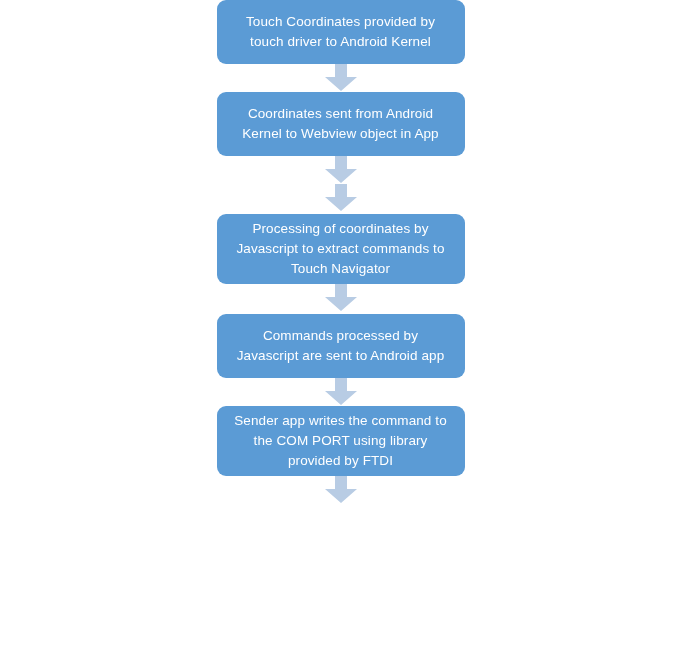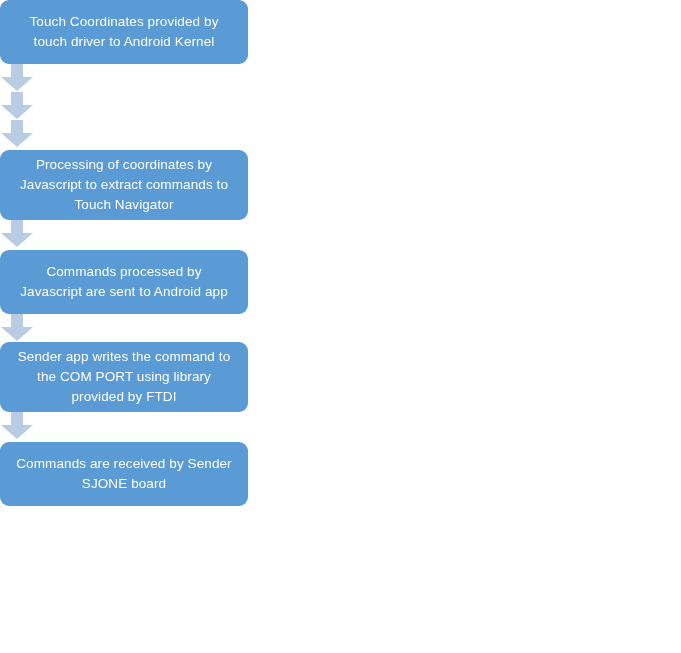--- a/index.html
+++ b/index.html
@@ -12,20 +12,21 @@
     background: #ffffff;
     font-family: "Liberation Sans", sans-serif;
     overflow: hidden;
   }
   #flowchart {
     position: relative;
     width: 681px;
     height: 534px;
     display: flex;
     flex-direction: column;
+    align-items: center;
   }
   .flow-step {
     width: 248px;
     box-sizing: border-box;
     background: #5b9bd5;
     border-radius: 9px;
     color: #ffffff;
     text-align: center;
     font-size: 13.5px;
     line-height: 20px;
@@ -57,20 +58,23 @@
   <div class="flow-step h2">
     <span class="flow-step-text">Touch Coordinates provided by touch driver to Android Kernel</span>
   </div>
 
   <div class="gap-a">
     <svg class="flow-arrow" viewBox="0 0 34 28" aria-hidden="true">
       <polygon points="11,0 23,0 23,13 33,13 17,27 1,13 11,13" fill="#b8cce4"></polygon>
     </svg>
   </div>
 
+  <div class="flow-step h2">
+    <span class="flow-step-text">Coordinates sent from Android Kernel to Webview object in App</span>
+  </div>
 
   <div class="gap-a">
     <svg class="flow-arrow" viewBox="0 0 34 28" aria-hidden="true">
       <polygon points="11,0 23,0 23,13 33,13 17,27 1,13 11,13" fill="#b8cce4"></polygon>
     </svg>
   </div>
 
 
   <div class="gap-b">
     <svg class="flow-arrow" viewBox="0 0 34 28" aria-hidden="true">
@@ -101,17 +105,14 @@
   <div class="flow-step h3">
     <span class="flow-step-text">Sender app writes the command to the COM  PORT using library provided by FTDI</span>
   </div>
 
   <div class="gap-b">
     <svg class="flow-arrow" viewBox="0 0 34 28" aria-hidden="true">
       <polygon points="11,0 23,0 23,13 33,13 17,27 1,13 11,13" fill="#b8cce4"></polygon>
     </svg>
   </div>
 
-  <div class="flow-step h2">
-    <span class="flow-step-text">Commands are received by Sender SJONE board</span>
-  </div>
 
 </div>
 
 </body></html>

